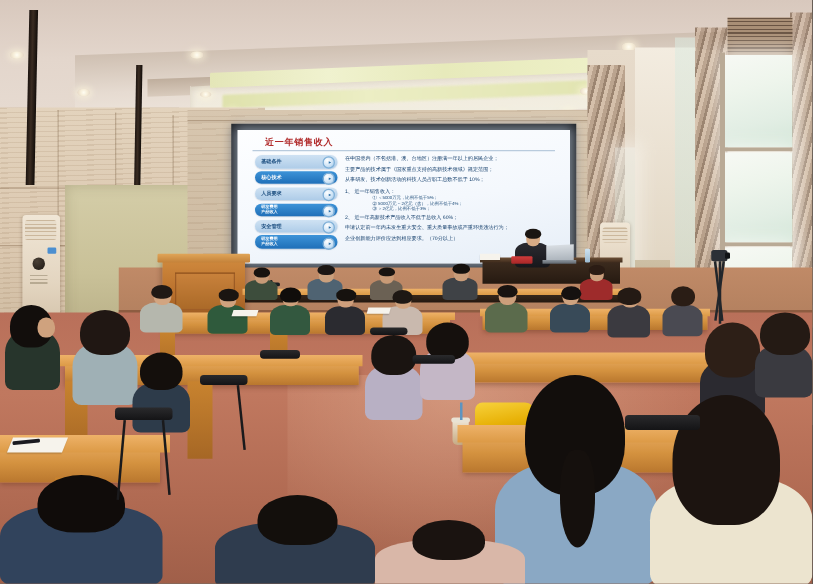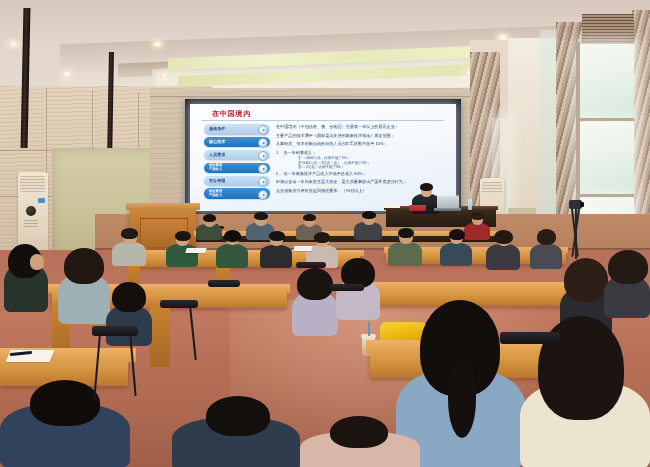--- a/index.html
+++ b/index.html
@@ -204,21 +204,21 @@
 
   <div class="abs ac-unit" style="left:480px;top:178px;width:24px;height:56px;"></div>
   <div class="abs ac-vent" style="left:482px;top:182px;width:20px;height:12px;border-radius:2px;"></div>
 
   <div class="abs" style="left:508px;top:208px;width:28px;height:66px;
               background:linear-gradient(180deg,#cdbfa4,#b4a488);"></div>
 
   <div class="abs screen-frame"></div>
   <div class="abs slide">
 
-    <div class="slide-title">在中国境内</div>
+    <div class="slide-title">近一年销售收入</div>
     <div class="slide-rule"></div>
 
     <div class="side-col">
       <div class="side-btn lt">
         <span>基础条件</span>
         <i class="sb-arrow"></i>
       </div>
       <div class="side-btn dk">
         <span>核心技术</span>
         <i class="sb-arrow"></i>

